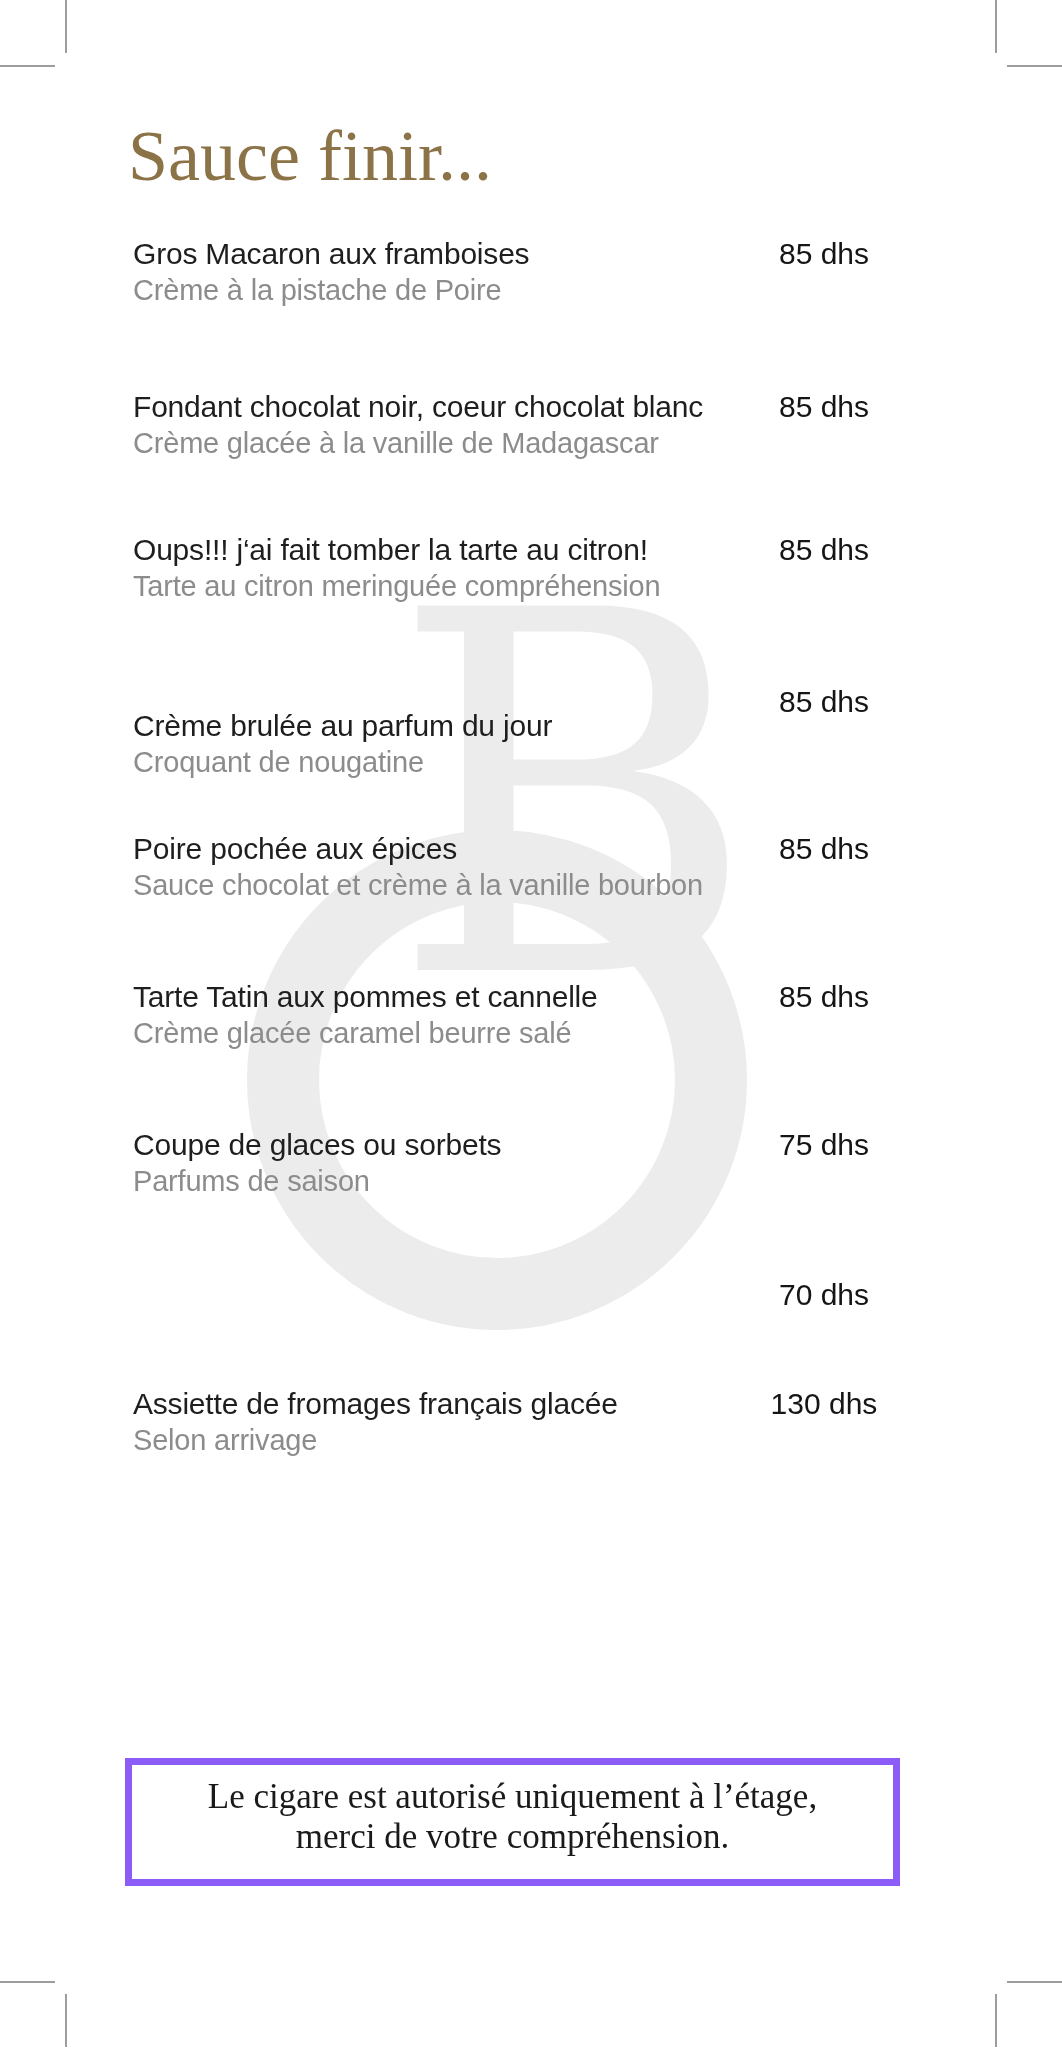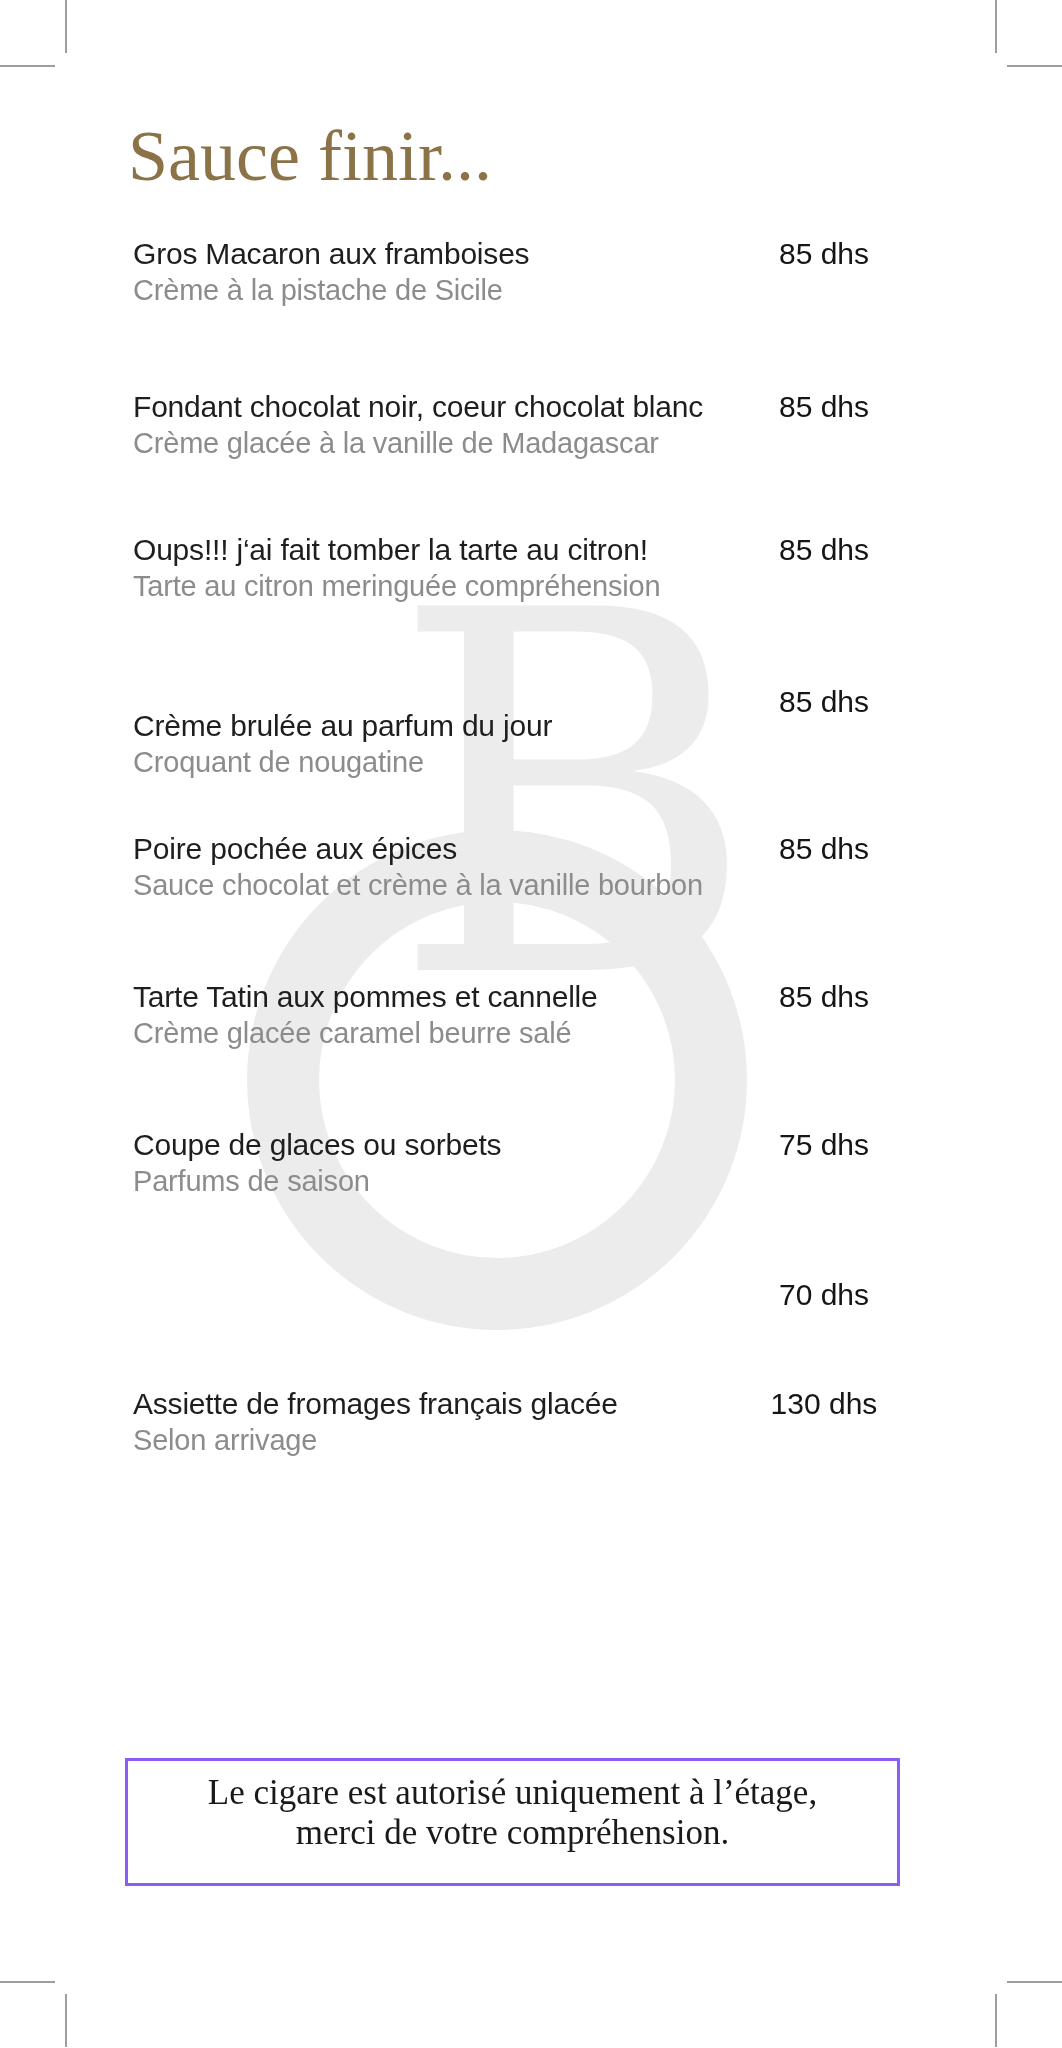--- a/index.html
+++ b/index.html
@@ -65,21 +65,21 @@
     color: #151515;
     z-index: 2;
     white-space: nowrap;
   }
   
   .note-box {
     position: absolute;
     left: 125px; top: 1758px;
     width: 775px; height: 128px;
     box-sizing: border-box;
-    border: 3px solid #8b5cf6;
+    border: 7px solid #8b5cf6;
     background: #ffffff;
     z-index: 2;
     text-align: center;
     padding-top: 12px;
   }
   .note-line {
     font-family: "Liberation Serif", serif;
     font-size: 35px;
     line-height: 40px;
     color: #1a1a1a;
@@ -104,21 +104,21 @@
     <svg width="530" height="780" viewBox="0 0 530 780" xmlns="http://www.w3.org/2000/svg">
       <circle cx="257" cy="505" r="214" fill="none" stroke="#ececec" stroke-width="72"></circle>
       <text x="150" y="395" font-family="DejaVu Serif, serif" font-size="500" fill="#ececec">B</text>
     </svg>
   </div>
 
   <div class="menu-title">Sauce finir...</div>
 
   <div class="menu-item" style="top:236px;">
     <div class="item-name">Gros Macaron aux framboises</div>
-    <div class="item-desc">Crème à la pistache de Sicile</div>
+    <div class="item-desc">Crème à la pistache de Poire</div>
   </div>
   <div class="item-price" style="top:236px;">85 dhs</div>
 
   <div class="menu-item" style="top:389px;">
     <div class="item-name">Fondant chocolat noir, coeur chocolat blanc</div>
     <div class="item-desc">Crème glacée à la vanille de Madagascar</div>
   </div>
   <div class="item-price" style="top:389px;">85 dhs</div>
 
   <div class="menu-item" style="top:532px;">

